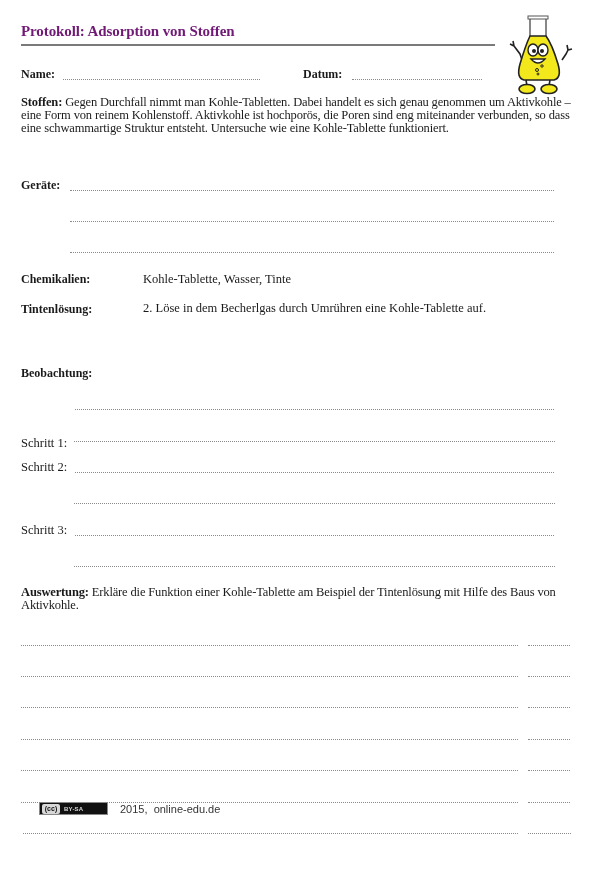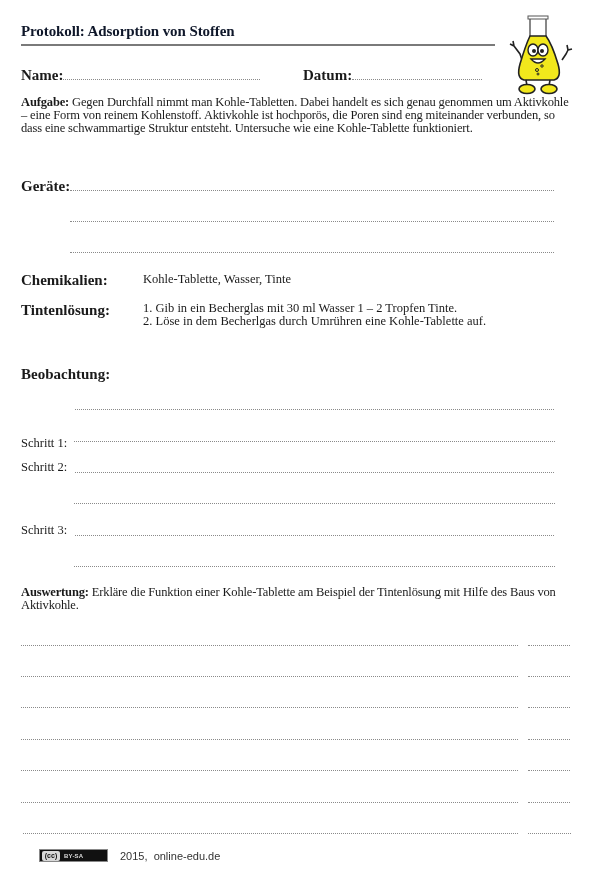--- a/index.html
+++ b/index.html
@@ -1,26 +1,26 @@
 <!DOCTYPE html>
 <html><head>
   <meta charset="utf-8">
   <style>
     * { margin: 0; padding: 0; box-sizing: border-box; }
     html, body { width: 600px; height: 879px; background: #ffffff; overflow: hidden; }
     body { position: relative; font-family: "Liberation Serif", "DejaVu Serif", serif; color: #1a1a1a; font-size: 12.5px; }
     .abs { position: absolute; }
     .dots { position: absolute; height: 0; border-bottom: 1px dotted #8a8a8a; }
     .bold { font-weight: bold; }
-    .title { left: 21px; top: 23px; font-size: 15px; font-weight: bold; color: #0f172a; letter-spacing: -0.1px; }
+    .title { left: 21px; top: 23px; font-size: 15px; font-weight: bold; color: #701a75; letter-spacing: -0.1px; }
     .title-rule { left: 21px; top: 44px; width: 474px; height: 2px; background: #7a7a7a; }
-    .label { font-weight: bold; font-size: 15px; }
+    .label { font-weight: bold; font-size: 12px; }
     .para { left: 21px; width: 556px; line-height: 13px; font-size: 12.5px; letter-spacing: -0.15px; }
     .mascot { left: 500px; top: 14px; width: 76px; height: 84px; }
-    .footer { left: 23px; top: 849px; display: flex; align-items: center; font-family: "Liberation Sans", "DejaVu Sans", sans-serif; font-size: 11px; color: #333; padding-left: 16px; }
+    .footer { left: 23px; top: 802px; display: flex; align-items: center; font-family: "Liberation Sans", "DejaVu Sans", sans-serif; font-size: 11px; color: #333; padding-left: 16px; }
     .cc-badge { width: 69px; height: 13px; background: #111; border: 1px solid #888; display: flex; align-items: center; padding-left: 2px; margin-right: 12px; }
     .cc-circle { width: 18px; height: 10px; background: #d8d8d8; border-radius: 2px; color: #111; font-size: 7px; font-weight: bold; display: flex; align-items: center; justify-content: center; }
     .cc-text { color: #ddd; font-size: 6px; font-weight: bold; margin-left: 4px; letter-spacing: 0.2px; }
     ol.steps { list-style: none; }
     ol.steps li { line-height: 13px; }
   </style>
 </head>
 <body>
 
 <div class="abs title">Protokoll: Adsorption von Stoffen</div>
@@ -56,35 +56,34 @@
     <ellipse cx="49" cy="75" rx="8" ry="4.5" fill="#f2e81c" stroke="#222" stroke-width="1.6"></ellipse>
   </svg>
 </div>
 
 <div class="abs label" style="left:21px; top:67px;">Name:</div>
 <div class="dots" style="left:63px; top:79px; width:197px;"></div>
 <div class="abs label" style="left:303px; top:67px;">Datum:</div>
 <div class="dots" style="left:352px; top:79px; width:130px;"></div>
 
 <div class="abs para" style="top:96px;">
-  <span class="bold">Aufgabe:</span>
+  <span class="bold">Stoffen:</span>
   <span>Gegen Durchfall nimmt man Kohle-Tabletten. Dabei handelt es sich genau genommen um Aktivkohle – eine Form von reinem Kohlenstoff. Aktivkohle ist hochporös, die Poren sind eng miteinander verbunden, so dass eine schwammartige Struktur entsteht. Untersuche wie eine Kohle-Tablette funktioniert.</span>
 </div>
 
 <div class="abs label" style="left:21px; top:178px;">Geräte:</div>
 <div class="dots" style="left:70px; top:190px; width:484px;"></div>
 <div class="dots" style="left:70px; top:221px; width:484px;"></div>
 <div class="dots" style="left:70px; top:252px; width:484px;"></div>
 
 <div class="abs label" style="left:21px; top:272px;">Chemikalien:</div>
 <div class="abs" style="left:143px; top:272px;">Kohle-Tablette, Wasser, Tinte</div>
 
 <div class="abs label" style="left:21px; top:302px;">Tintenlösung:</div>
 <ol class="abs steps" style="left:143px; top:302px;">
-  <li>1. Gib in ein Becherglas mit 30 ml Wasser 1 – 2 Tropfen Tinte.</li>
   <li>2. Löse in dem Becherlgas durch Umrühren eine Kohle-Tablette auf.</li>
 </ol>
 
 <div class="abs label" style="left:21px; top:366px;">Beobachtung:</div>
 
 <div class="abs" style="left:21px; top:397px;margin-top:39px;">Schritt 1:</div>
 <div class="dots" style="left:75px; top:409px; width:479px;"></div>
 <div class="dots" style="left:74px; top:441px; width:481px;"></div>
 
 <div class="abs" style="left:21px; top:460px;">Schritt 2:</div>

